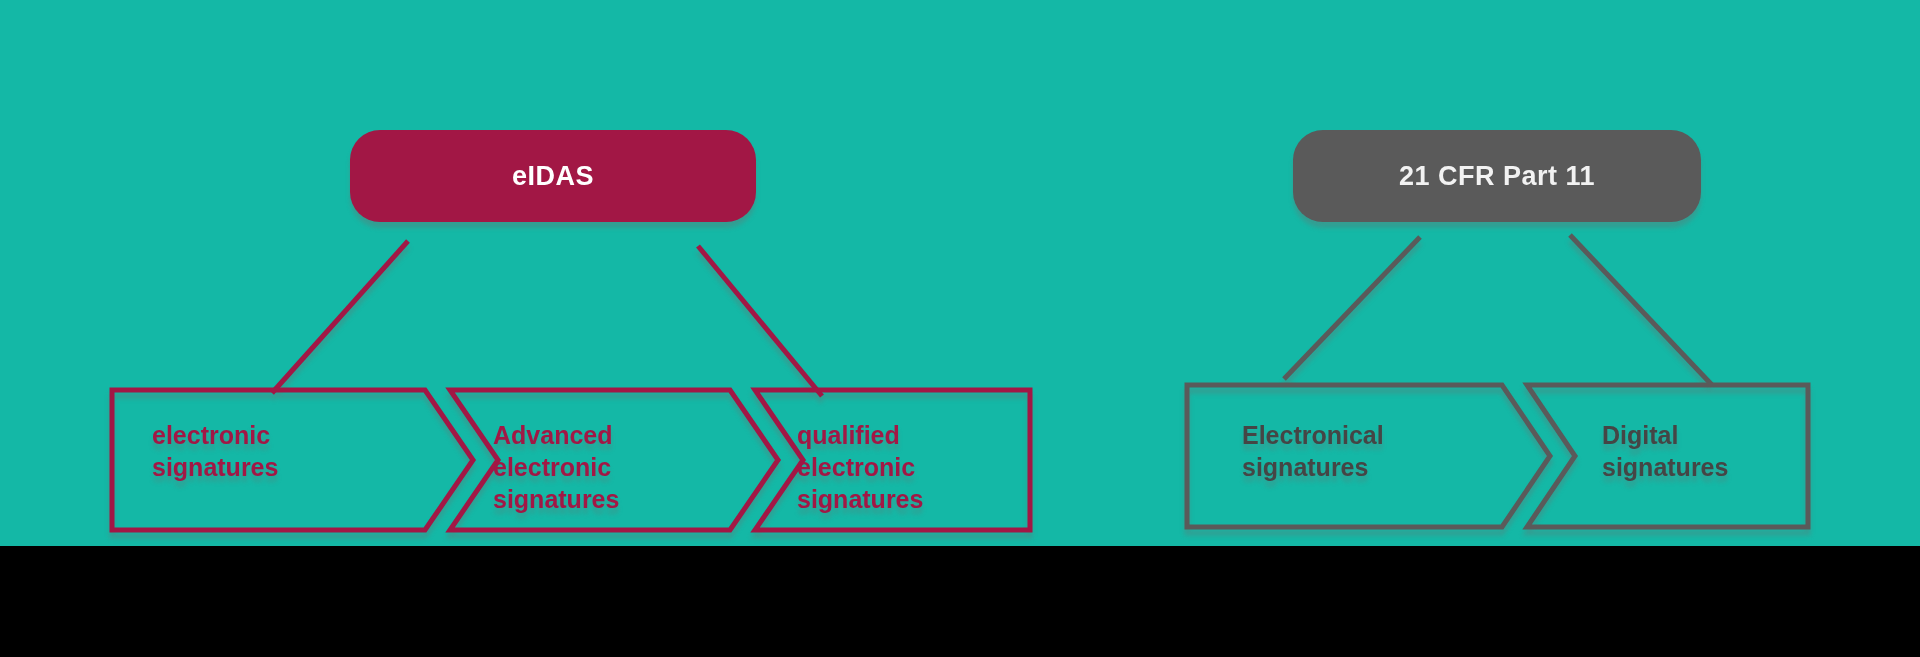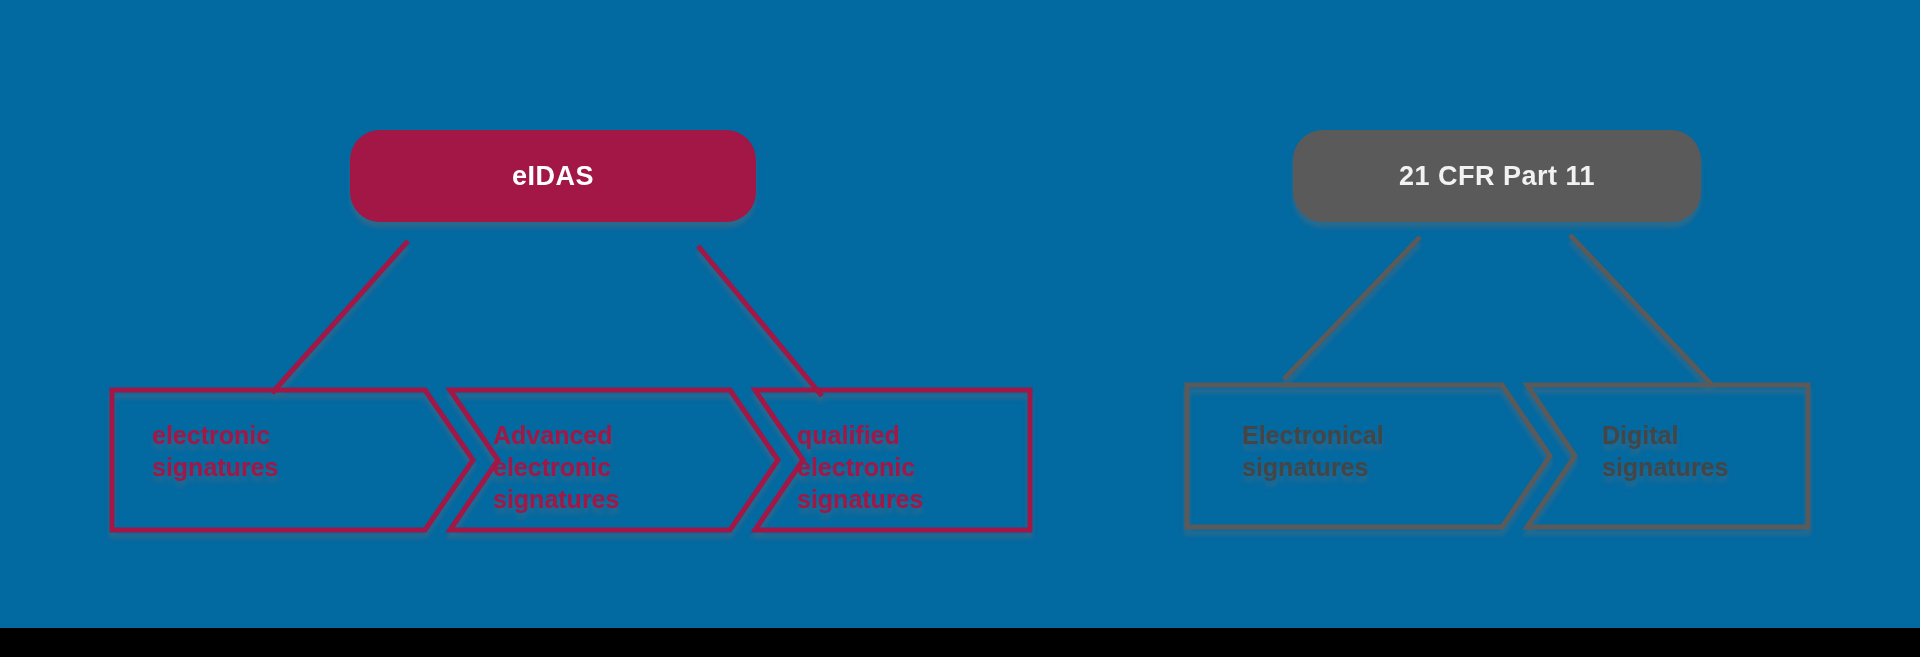--- a/index.html
+++ b/index.html
@@ -6,22 +6,22 @@
     margin:0;
     padding:0;
     background:#000000;
     width:1920px;
     height:657px;
     overflow:hidden;
   }
   .canvas{
     position:relative;
     width:1920px;
-    height:628px;
-    background:#0369a1;
+    height:546px;
+    background:#14b8a6;
   }
   svg{display:block}
   svg text{
     font-family:"Liberation Sans", sans-serif;
     font-weight:700;
   }
   .root-label{font-size:27px;letter-spacing:.5px}
   .level-label{font-size:25px}
   .diagram-group{
     filter:drop-shadow(0 6px 2px rgba(110,110,110,0.35));

